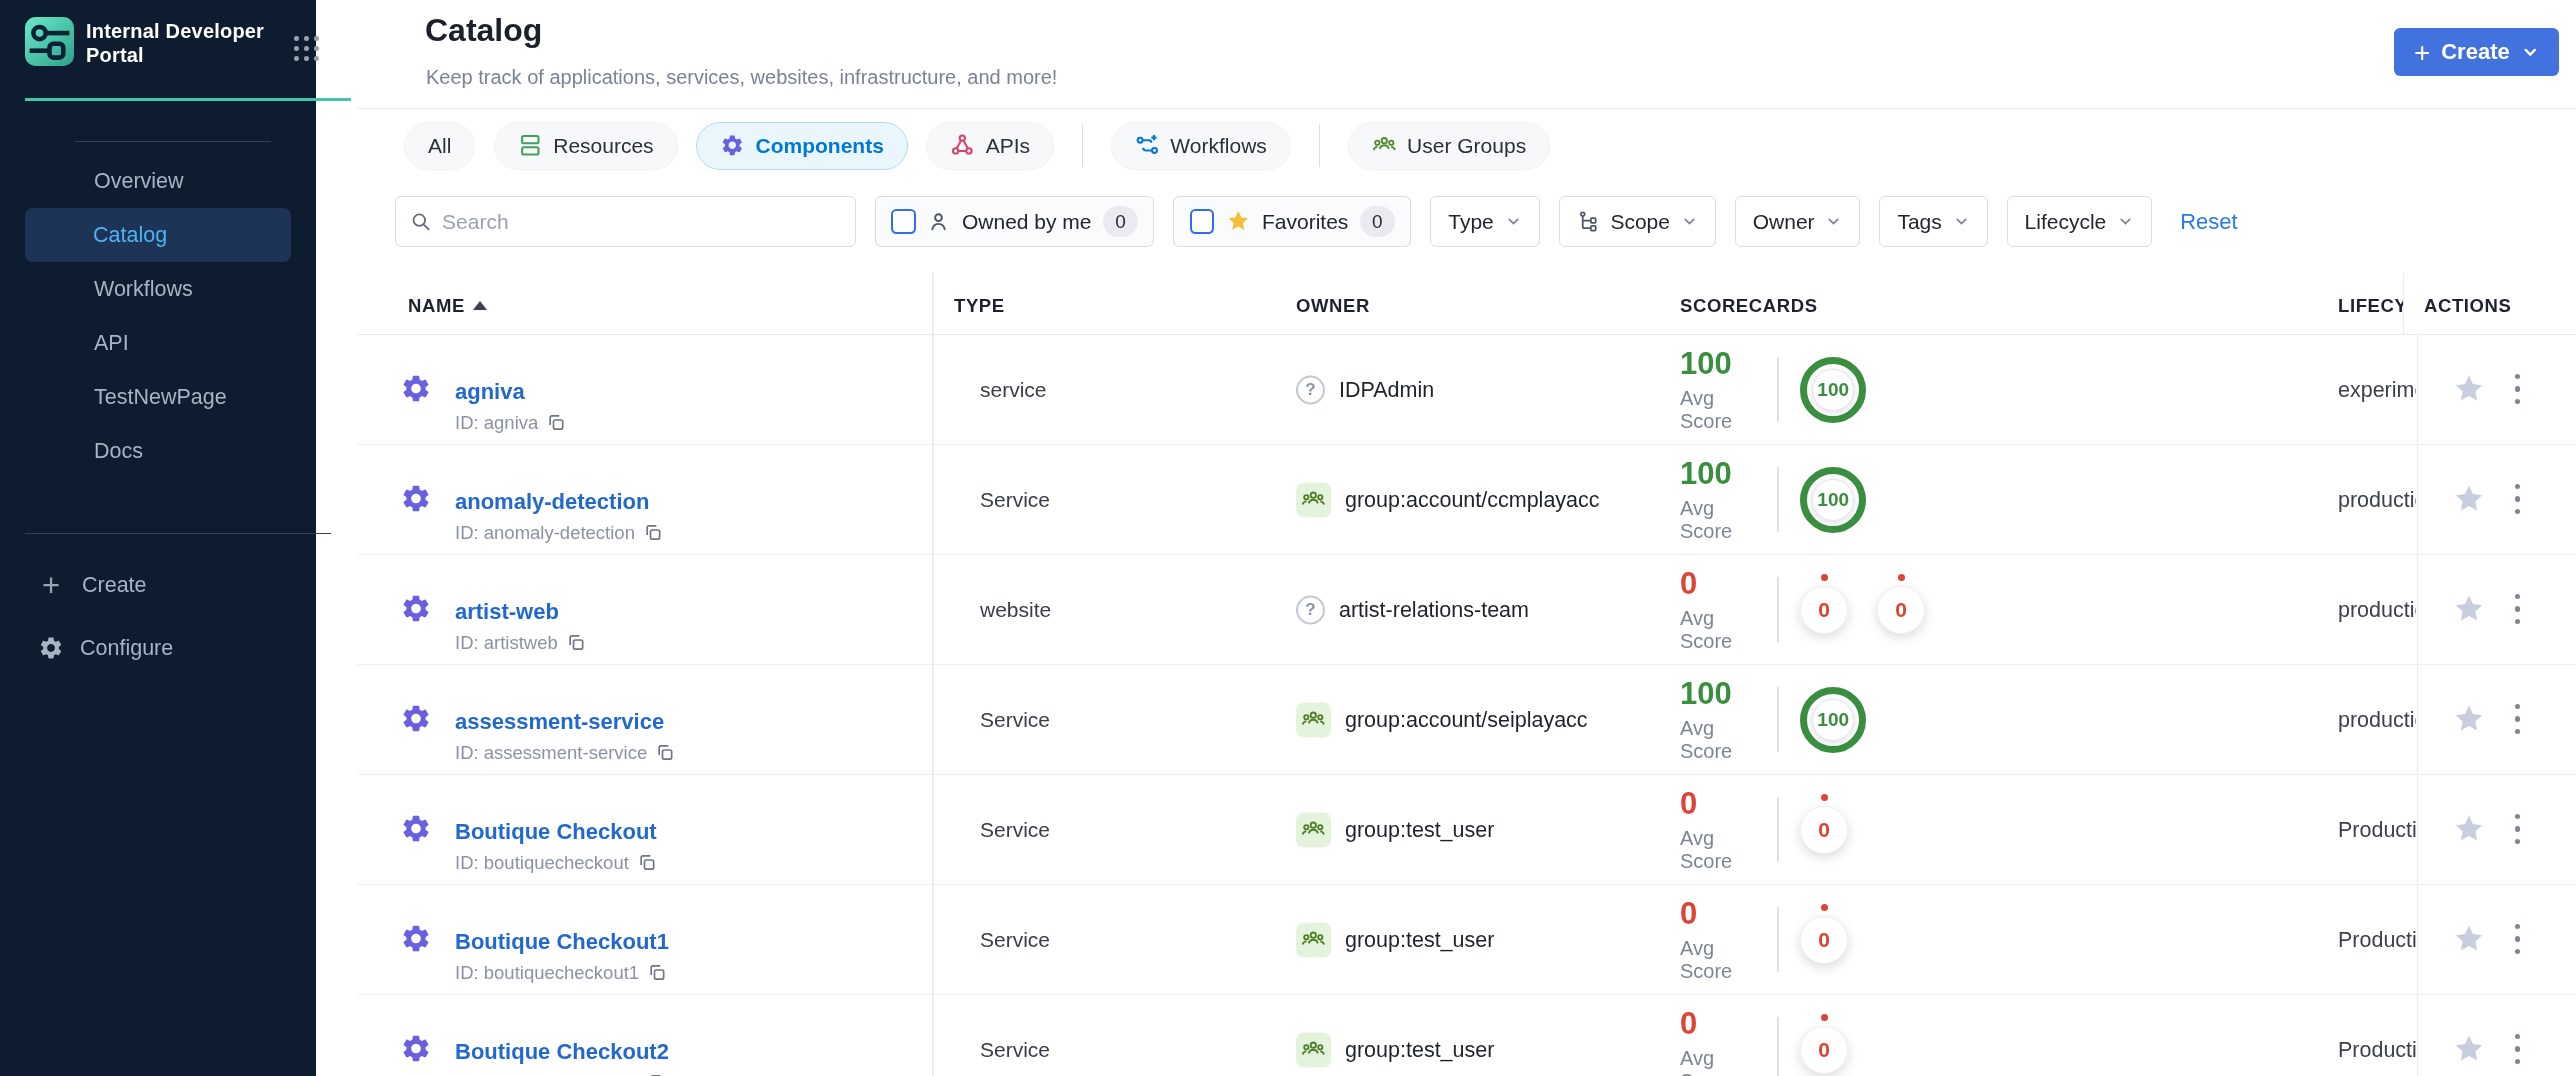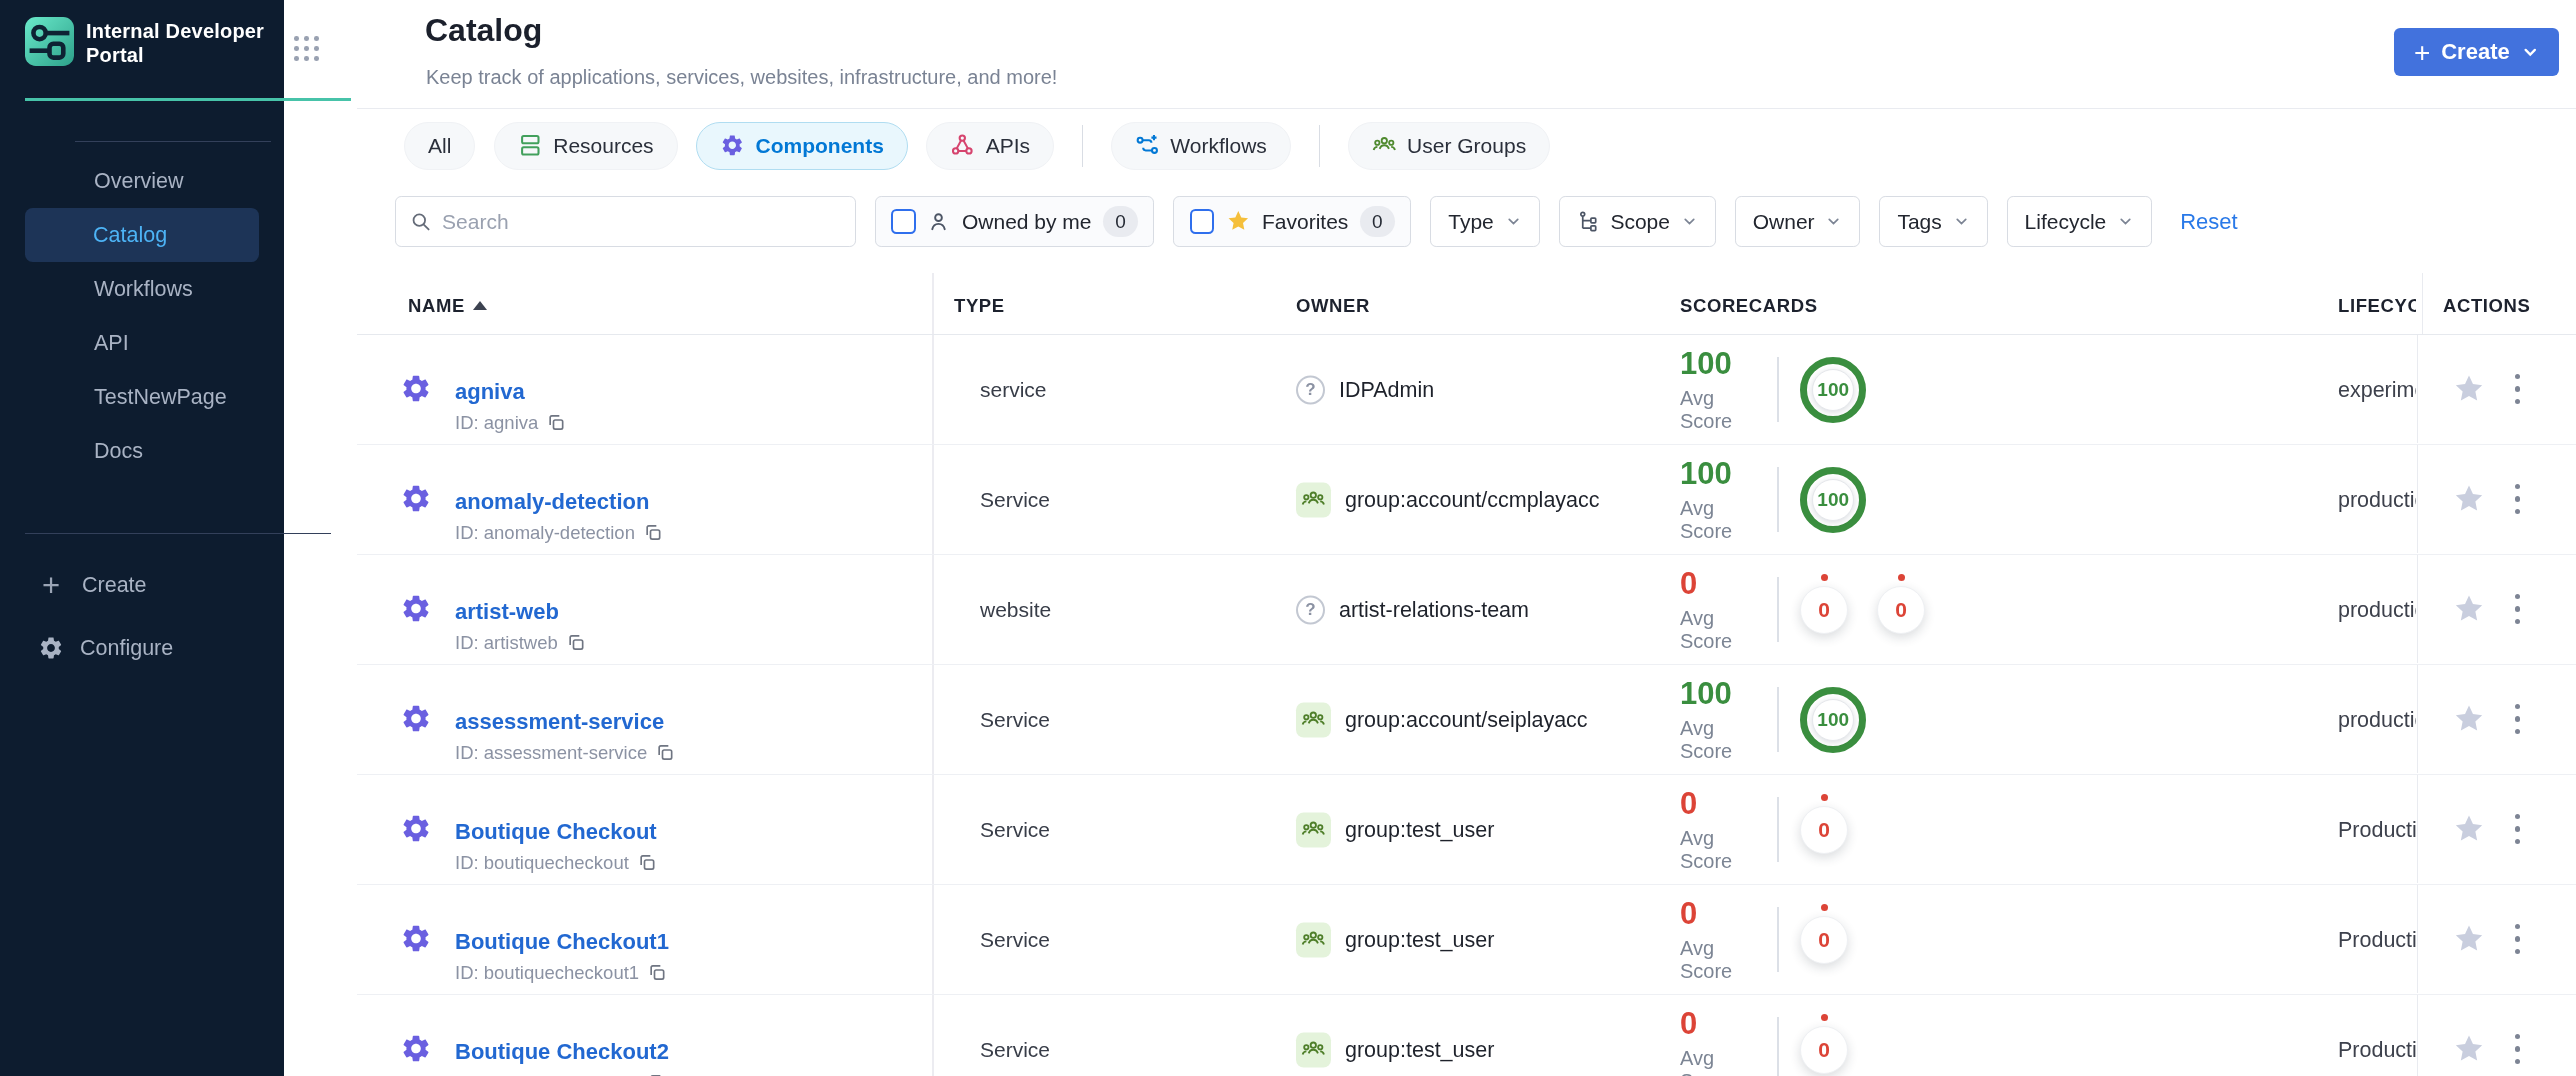--- a/index.html
+++ b/index.html
@@ -1,21 +1,21 @@
 <!DOCTYPE html>
 <html style="font-size:12.3px"><head>
 <meta charset="utf-8">
 <title>Catalog</title>
 <style>
   * { box-sizing: border-box; margin: 0; padding: 0; }
   html,body { width:2576px; height:1077px; overflow:hidden; background:#fff;
     font-family:"Liberation Sans", sans-serif; color:#22262f; }
 
   
-  .sidebar { position:absolute; left:0; top:0; width:284px; height:1077px; background:#0d1c2f; }
+  .sidebar { position:absolute; left:0; top:0; width:316px; height:1077px; background:#0d1c2f; }
   .logo-box { position:absolute; left:24.6px; top:17px; width:49px; height:49px; border-radius:10.8px;
     background:linear-gradient(135deg,#6ae9ca,#2da18a); display:flex; align-items:center; justify-content:center; }
   .brand-title { position:absolute; left:86px; top:19px; width:192px; font-size:20px; font-weight:700;
     color:#ffffff; line-height:24px; letter-spacing:0.2px; }
   .apps-grid { position:absolute; left:294px; top:36px; display:grid; grid-template-columns:repeat(3,4.6px);
     grid-gap:5.4px; cursor:pointer; }
   .apps-grid i { width:4.6px; height:4.6px; border-radius:50%; background:#99a1b1; }
   .teal-rule { position:absolute; left:24.6px; top:98px; width:326px; height:3.1px; background:#47c3a9; }
   .side-div1 { position:absolute; left:75px; top:141px; width:196px; height:0.8px; background:#33405a; }
   .nav { position:absolute; left:0; top:154px; right:0; }
@@ -66,21 +66,21 @@
 
   
   .v-divider { position:absolute; left:575px; top:273px; bottom:0; width:1.5px; background:#ececf1; }
   .table-header { position:absolute; left:0; right:0; top:273px; height:62px; border-bottom:1.5px solid #e6e9ee;padding-left:40px; }
   .th { position:absolute; top:21.5px; font-size:18.5px; font-weight:700; color:#1d222e; letter-spacing:0.6px; white-space:nowrap; }
   .th-name { left:51px; display:flex; align-items:center; gap:7.7px; }
   .sort-asc { width:0; height:0; border-left:7px solid transparent; border-right:7px solid transparent;
     border-bottom:9.2px solid #3c4250; display:inline-block; }
   .th-type { left:597px; } .th-owner { left:939px; } .th-score { left:1323px; }
   .th-lifecycle-clip { position:absolute; left:1981px; top:21.5px; width:78px; overflow:hidden; }
-  .th-actions-box { position:absolute; right:0; top:0; bottom:0; width:154px; background:#fff;
+  .th-actions-box { position:absolute; right:0; top:0; bottom:0; width:173px; background:#fff;
     border-left:1.5px solid #e9ebf0; }
   .th-actions-box .th { left:20px; }
 
   .table-body { position:absolute; left:0; right:0; top:335px; height:741px; overflow:hidden; }
   .trow { position:relative; height:110px; border-bottom:0.8px solid #eef0f4; }
   .cell-icon { position:absolute; left:43px; top:50%; transform:translateY(-50%); }
   .cell-name { position:absolute; left:98px; top:50%; transform:translateY(-50%); }
   .name-link { font-size:22px; font-weight:700; color:#2268d1; text-decoration:none; display:block;
     margin-bottom:7px; cursor:pointer;margin-top:32px; }
   .id-line { display:flex; align-items:center; gap:7.7px; font-size:18.5px; color:#8b92a3; }

